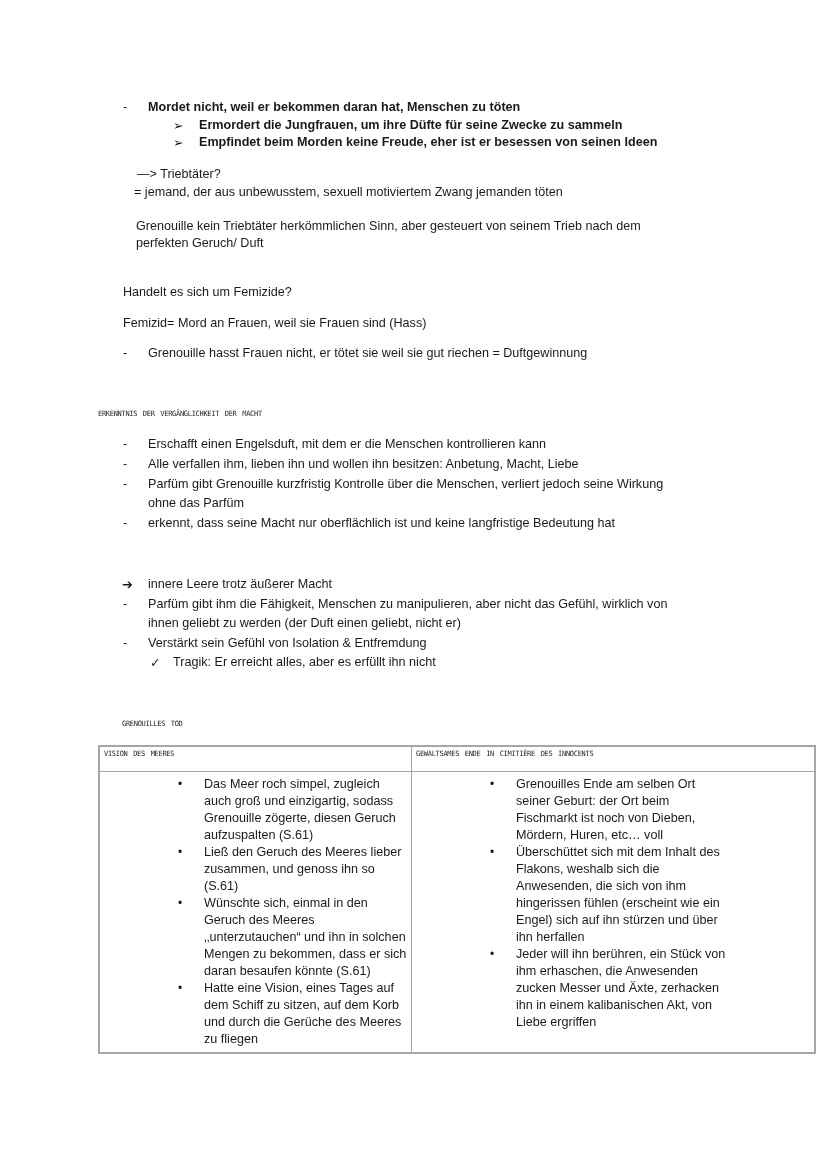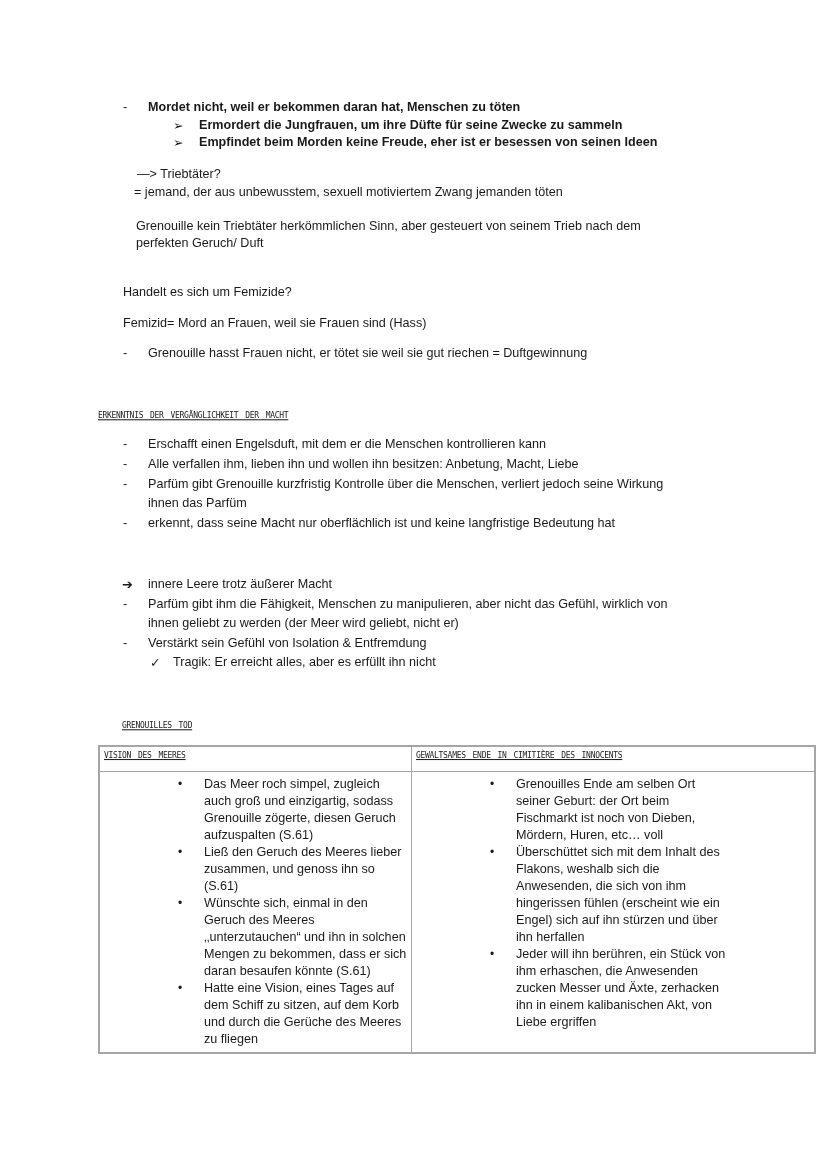--- a/index.html
+++ b/index.html
@@ -7,23 +7,22 @@
     width: 828px; height: 1171px; position: relative; overflow: hidden;
     font-family: "Liberation Sans", "DejaVu Sans", sans-serif;
     color: #1a1a1a; font-size: 12.6px;
   }
   .abs { position: absolute; white-space: nowrap; }
   .bold { font-weight: bold; }
   .dash { position: absolute; width: 12px; text-align: center; }
   .hand {
     font-family: "DejaVu Sans Mono", monospace;
     font-variant: small-caps; text-transform: lowercase;
-    letter-spacing: -0.3px; font-size: 12px; color: #222;
+    letter-spacing: -0.3px; font-size: 10px; color: #222;
     transform: scaleY(1.05);
-    text-decoration: underline;
   }
   table.tod {
     position: absolute; left: 98px; top: 745px; width: 718px;
     border-collapse: collapse; border: 2px solid #a6a6a6;
   }
   table.tod td, table.tod th {
     border: 1px solid #a6a6a6; vertical-align: top; padding: 0;
   }
   table.tod th { height: 24px; text-align: left; font-weight: normal; padding-left: 4px; }
   table.tod td.c1 { width: 311px; }
@@ -60,29 +59,29 @@
 
 <div>
   <div class="abs hand" style="left:98px; top:407px;">Erkenntnis der Vergänglichkeit der Macht</div>
 
   <span class="dash" style="left:119px; top:437px;">-</span>
   <div class="abs" style="left:148px; top:437px;">Erschafft einen Engelsduft, mit dem er die Menschen kontrollieren kann</div>
   <span class="dash" style="left:119px; top:457px;">-</span>
   <div class="abs" style="left:148px; top:457px;">Alle verfallen ihm, lieben ihn und wollen ihn besitzen: Anbetung, Macht, Liebe</div>
   <span class="dash" style="left:119px; top:477px;">-</span>
   <div class="abs" style="left:148px; top:477px;">Parfüm gibt Grenouille kurzfristig Kontrolle über die Menschen, verliert jedoch seine Wirkung</div>
-  <div class="abs" style="left:148px; top:496px;">ihnen das Parfüm</div>
+  <div class="abs" style="left:148px; top:496px;">ohne das Parfüm</div>
   <span class="dash" style="left:119px; top:516px;">-</span>
   <div class="abs" style="left:148px; top:516px;">erkennt, dass seine Macht nur oberflächlich ist und keine langfristige Bedeutung hat</div>
 
   <span class="abs" style="left:122px; top:577px; font-size:13px;">➔</span>
   <div class="abs" style="left:148px; top:577px;">innere Leere trotz äußerer Macht</div>
   <span class="dash" style="left:119px; top:597px;">-</span>
   <div class="abs" style="left:148px; top:597px;">Parfüm gibt ihm die Fähigkeit, Menschen zu manipulieren, aber nicht das Gefühl, wirklich von</div>
-  <div class="abs" style="left:148px; top:616px;">ihnen geliebt zu werden (der Meer wird geliebt, nicht er)</div>
+  <div class="abs" style="left:148px; top:616px;">ihnen geliebt zu werden (der Duft einen geliebt, nicht er)</div>
   <span class="dash" style="left:119px; top:636px;">-</span>
   <div class="abs" style="left:148px; top:636px;">Verstärkt sein Gefühl von Isolation &amp; Entfremdung</div>
   <span class="abs" style="left:150px; top:655px;">✓</span>
   <div class="abs" style="left:173px; top:655px;">Tragik: Er erreicht alles, aber es erfüllt ihn nicht</div>
 </div>
 
 <div>
   <div class="abs hand" style="left:122px; top:717px;">Grenouilles Tod</div>
 
   <table class="tod">

